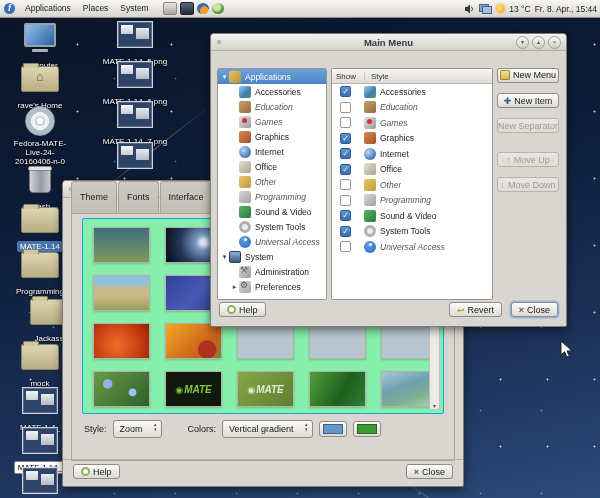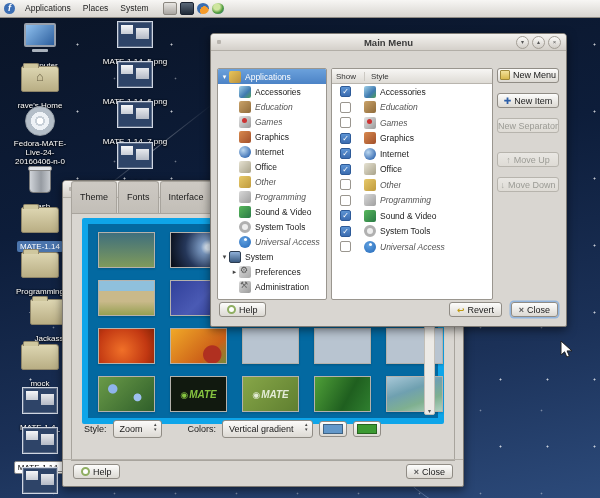--- a/index.html
+++ b/index.html
@@ -117,21 +117,21 @@
   .i-preferences::after{content:"⚙";position:absolute;left:1px;top:-1px;font-size:9px;color:#555;}
   .i-administration{background:linear-gradient(135deg,#d8d8d8,#9a9a9a);}
   .i-administration::after{content:"⚒";position:absolute;left:1px;top:-1px;font-size:9px;color:#666;}
 
   
   #appearance{left:62px;top:180px;width:400px;height:305px;z-index:2;}
   .tabs{position:absolute;left:8px;top:17px;display:flex;align-items:flex-end;height:16px;}
   .tab{font-size:9px;color:#1a1a1a;padding:10px 8px;border:1px solid #a8a49d;border-bottom:0;background:linear-gradient(#cdc9c3,#c2beb7);border-radius:3px 3px 0 0;margin-right:1px;height:12px;}
   .tab.active{background:#d9d6d1;height:14px;position:relative;z-index:1;}
   .nb-page{position:absolute;left:8px;right:8px;top:32px;height:246px;border:1px solid #a8a49d;background:#d9d6d1;}
-  #wp-list{position:absolute;left:10px;right:10px;top:4px;height:194px;background:#0369a1;border:6px solid #0ea5e9;border-radius:2px;}
+  #wp-list{position:absolute;left:10px;right:10px;top:4px;height:194px;background:#86efac;border:1px solid #0ea5e9;border-radius:2px;}
   #wp-grid{position:absolute;left:10px;top:8px;right:22px;bottom:4px;display:grid;grid-template-columns:repeat(5,55px);grid-auto-rows:34px;column-gap:17px;row-gap:14px;}
   .wthumb{width:55px;height:34px;border:1px solid #b5b2ac;box-shadow:0 1px 2px rgba(0,0,0,.2);display:flex;align-items:center;justify-content:center;overflow:hidden;}
   .w-gradient{background:linear-gradient(#3f6f7d,#7f9a5b);}
   .w-space{background:radial-gradient(circle at 68% 42%,#dce8f4 0 6%,#7a98c0 18%,#25375a 55%,#060a12 100%);}
   .w-beach{background:linear-gradient(#8fc0dc 0 30%,#c9b98a 30% 60%,#96a052 100%);}
   .w-bluetex{background:linear-gradient(135deg,#31409a,#4a5ab4 55%,#2e3c92);}
   .w-oflower{background:radial-gradient(circle at 42% 62%,#f07028,#c23812 65%,#8a2406);}
   .w-oflowers{background:radial-gradient(circle at 75% 75%,#b03020 0 18%,transparent 20%),linear-gradient(135deg,#f0a828,#cc6018 70%,#7a8838);}
   .w-bflowers{background:radial-gradient(circle at 25% 35%,#8fb4ec 0 9%,transparent 11%),radial-gradient(circle at 70% 60%,#9ec0f0 0 8%,transparent 10%),linear-gradient(135deg,#6a9a48,#2f5f2a);}
   .w-mate-dark{background:#11190f;}
@@ -168,20 +168,33 @@
     <span class="fedora-logo">f</span>
     <span class="pmenu">Applications</span>
     <span class="pmenu">Places</span>
     <span class="pmenu">System</span>
     <span class="launchers">
       <span class="licon l-files"></span>
       <span class="licon l-terminal"></span>
       <span class="licon l-firefox"></span>
       <span class="licon l-photos"></span>
     </span>
+    <span class="ptray">
+      <svg width="11" height="10">
+          <path d="M1 3h2l3-2.5v9L3 7H1z" fill="#3a3a3a"></path>
+          <path d="M7.5 2.8a3.2 3.2 0 0 1 0 4.4" stroke="#3a3a3a" fill="none"></path>
+        </svg>
+      <span class="net-icon">
+          <span></span>
+          <span></span>
+        </span>
+      <span class="sun-icon"></span>
+      <span class="ptext">13 °C</span>
+      <span class="ptext">Fr. 8. Apr., 15:44</span>
+    </span>
   </div>
 
   <div id="dicons">
       <div class="dico-wrap" style="left: 8px; top: 22px;"><div class="dicon">
           <div class="di-computer"></div>
         </div><div class="dlabel">Computer</div></div>
       <div class="dico-wrap" style="left: 8px; top: 62px;"><div class="dicon">
           <div class="di-folder di-home"></div>
         </div><div class="dlabel">rave's Home</div></div>
       <div class="dico-wrap" style="left: 8px; top: 106px;"><div class="dicon">
@@ -374,28 +387,28 @@
           <span class="exp"></span>
           <span class="ti i-universal-access"></span>
           <span class="tlab">Universal Access</span>
         </div>
         <div class="trow" style="padding-left: 2px;">
           <span class="exp">▾</span>
           <span class="ti i-system"></span>
           <span class="tlab">System</span>
         </div>
         <div class="trow" style="padding-left: 12px;">
+          <span class="exp"></span>
+          <span class="ti i-administration"></span>
+          <span class="tlab">Administration</span>
+        </div>
+        <div class="trow" style="padding-left: 12px;">
           <span class="exp">▸</span>
           <span class="ti i-preferences"></span>
           <span class="tlab">Preferences</span>
-        </div>
-        <div class="trow" style="padding-left: 12px;">
-          <span class="exp"></span>
-          <span class="ti i-administration"></span>
-          <span class="tlab">Administration</span>
         </div>
       </div>
 
     <div id="mm-items" class="panel-white">
       <div class="ihdr">
         <span class="c1">Show</span>
         <span class="c2">Style</span>
       </div>
       <div id="mm-item-rows">
           <div class="irow">

